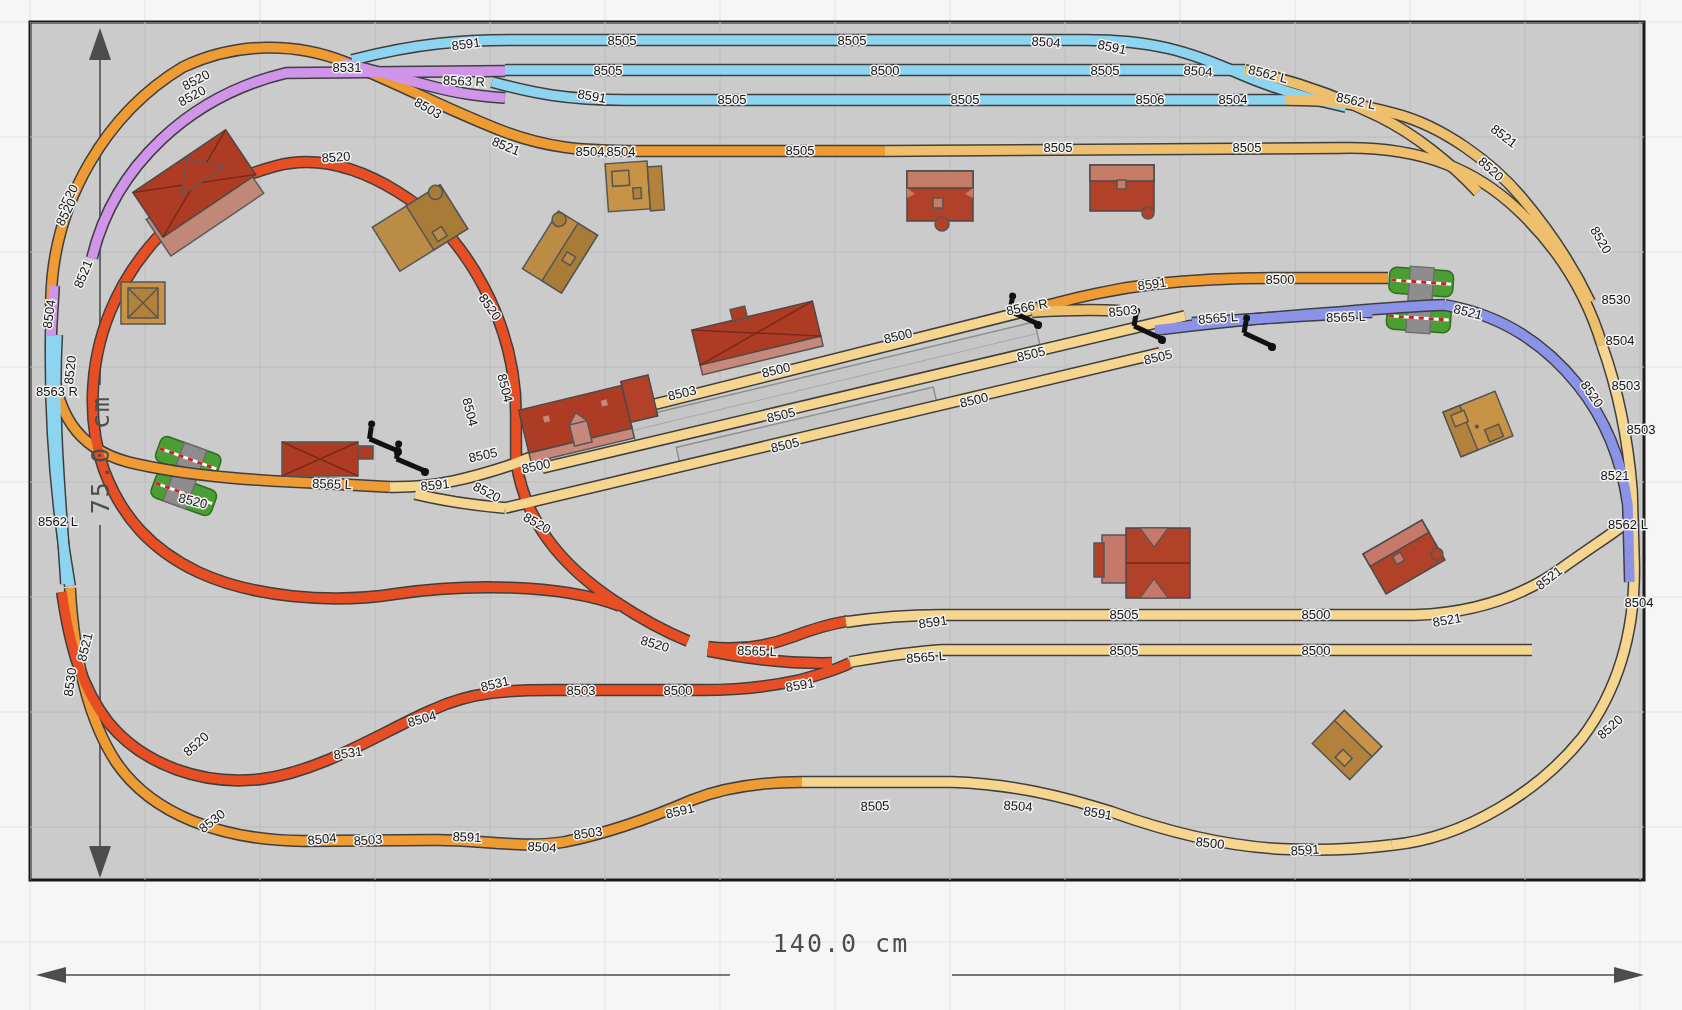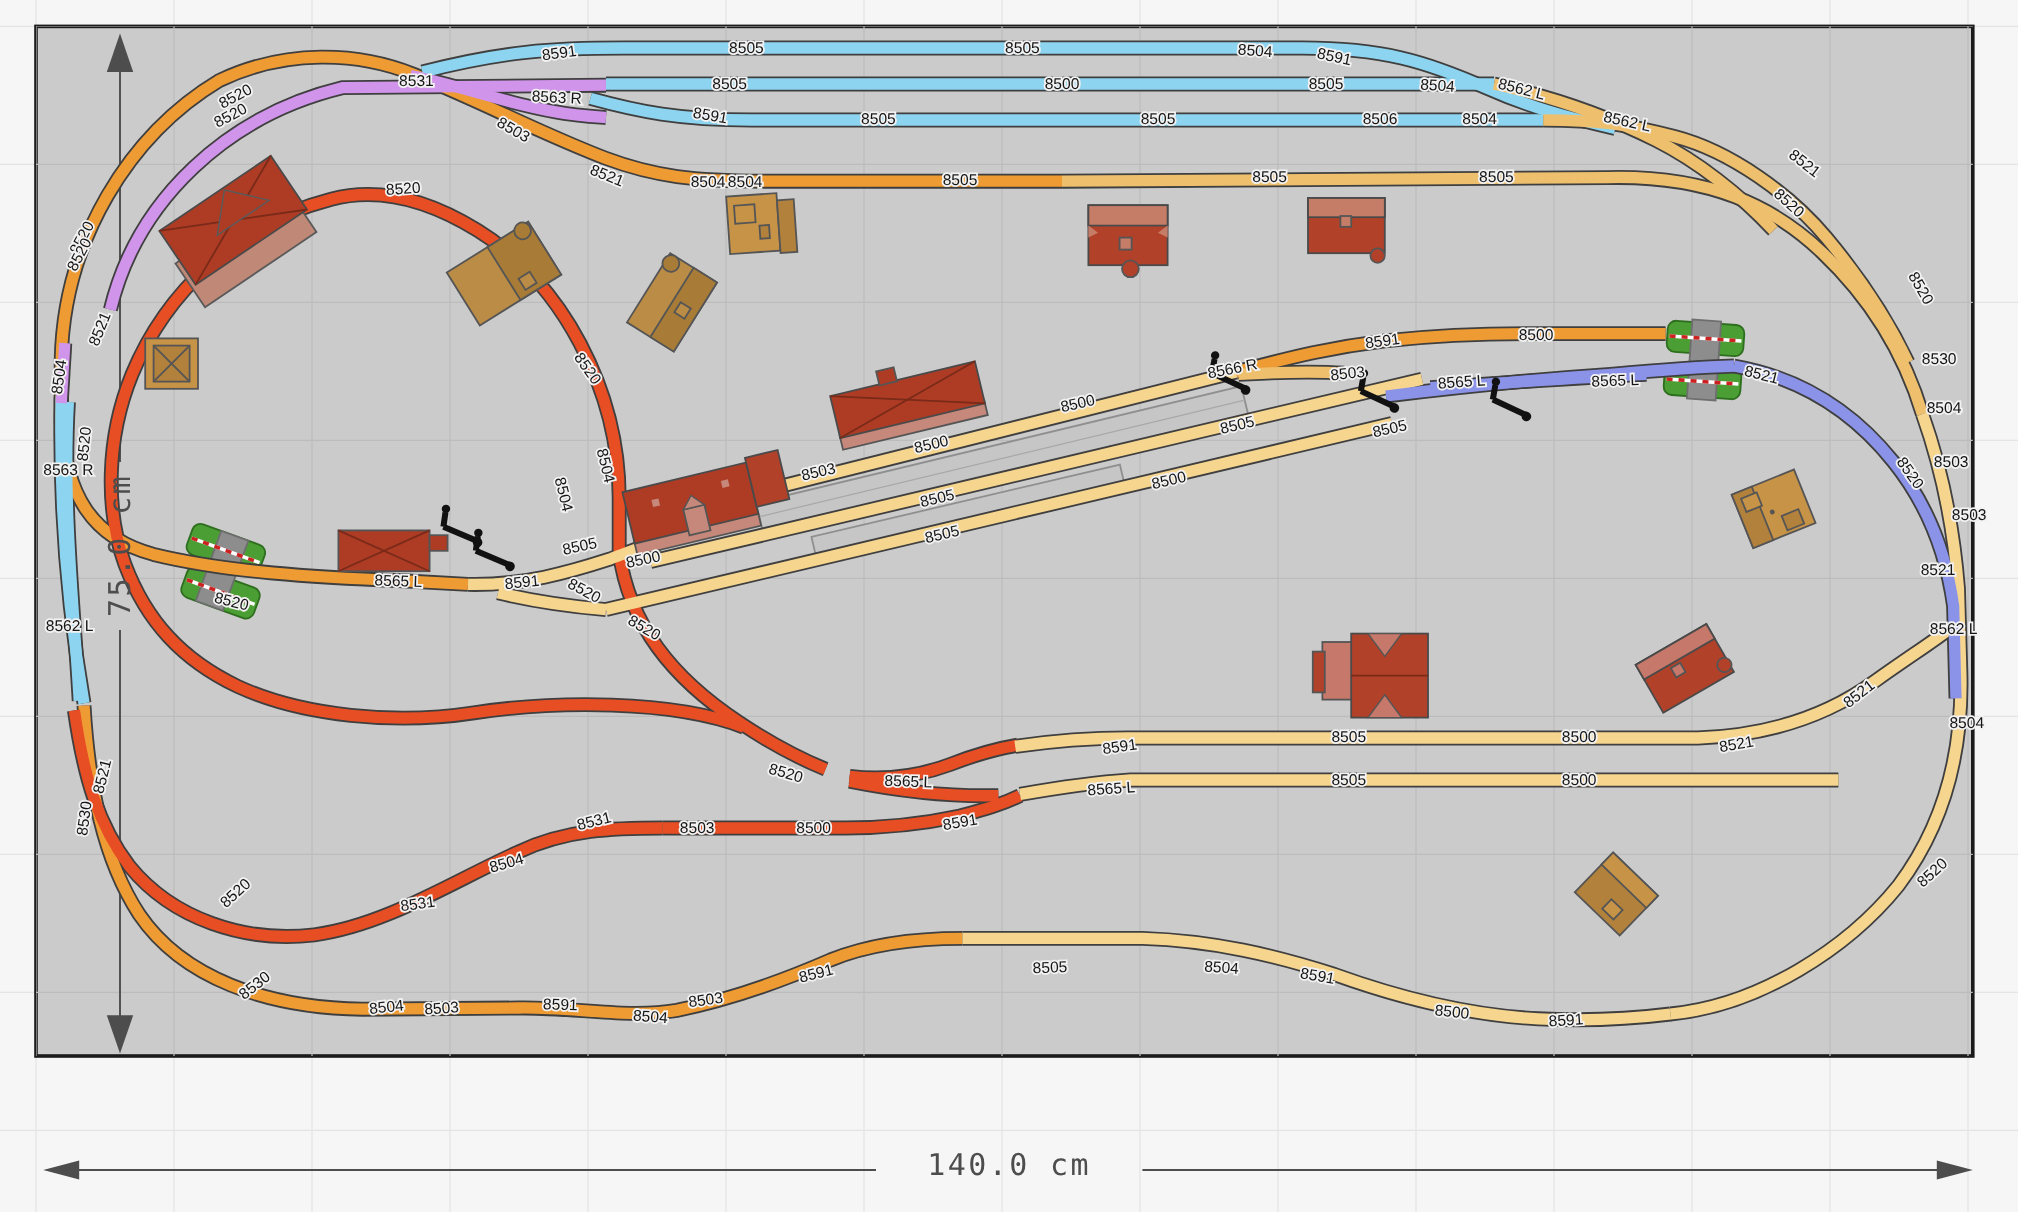--- a/index.html
+++ b/index.html
@@ -2,21 +2,21 @@
 <html><head>
 <meta charset="utf-8">
 <style>
   html,body{margin:0;padding:0;background:#f6f6f6;}
   #stage{position:relative;width:1682px;height:1010px;overflow:hidden;
          font-family:"Liberation Sans",sans-serif;}
   svg{position:absolute;left:0;top:0;}
   .dim-label{position:absolute;color:#4d4d4d;
     font-family:"DejaVu Sans Mono","Liberation Mono",monospace;
     font-size:25px;letter-spacing:2px;text-align:center;}
-  #dim-h{left:731px;top:956px;width:220px;}
+  #dim-h{left:731px;top:929px;width:220px;}
   #dim-v{left:30px;top:440px;width:140px;transform:rotate(-90deg);}
   text.part{font-family:"Liberation Sans",sans-serif;font-size:13px;fill:#161616;
     stroke:#f2f2f2;stroke-width:3px;paint-order:stroke;text-anchor:middle;}
 </style>
 </head>
 <body>
 
 <div id="stage">
   <svg id="plan" width="1682" height="1010" viewBox="0 0 1682 1010">
       <g>

